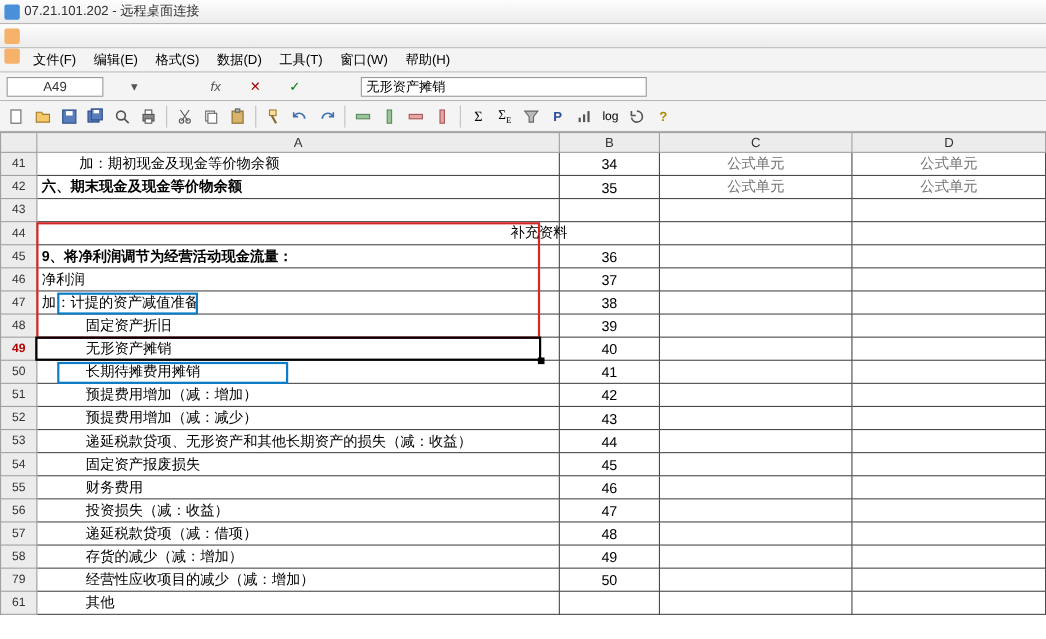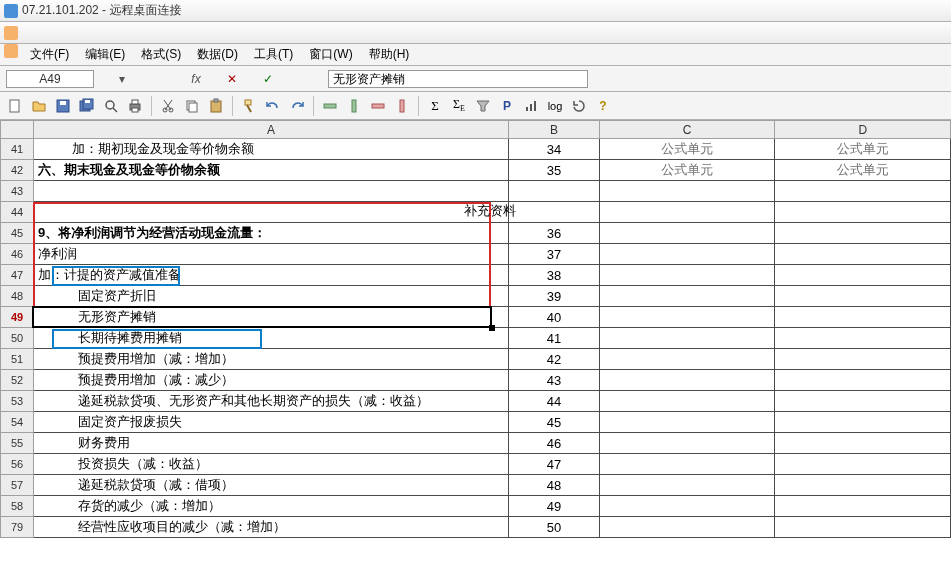--- a/index.html
+++ b/index.html
@@ -348,20 +348,27 @@
           <td class="cell center"></td>
           <td class="cell center"></td>
         </tr>
         <tr>
           <td class="rowhead">79</td>
           <td class="cell indent2">经营性应收项目的减少（减：增加）</td>
           <td class="cell center">50</td>
           <td class="cell center"></td>
           <td class="cell center"></td>
         </tr>
+        <tr>
+          <td class="rowhead">61</td>
+          <td class="cell indent2">其他</td>
+          <td class="cell center"></td>
+          <td class="cell center"></td>
+          <td class="cell center"></td>
+        </tr>
       </tbody>
     </table>
 
   <div class="red-box" style="left:33px; top:82px; width:458px; height:106px;"></div>
   <div class="blue-box" style="left:52px; top:146px; width:128px; height:20px;"></div>
   <div class="blue-box" style="left:52px; top:209px; width:210px; height:20px;"></div>
 
   <div class="sel-box" style="left:32px; top:186px; width:460px; height:22px;"></div>
   <div class="sel-handle" style="left:489px; top:205px;"></div>
 

